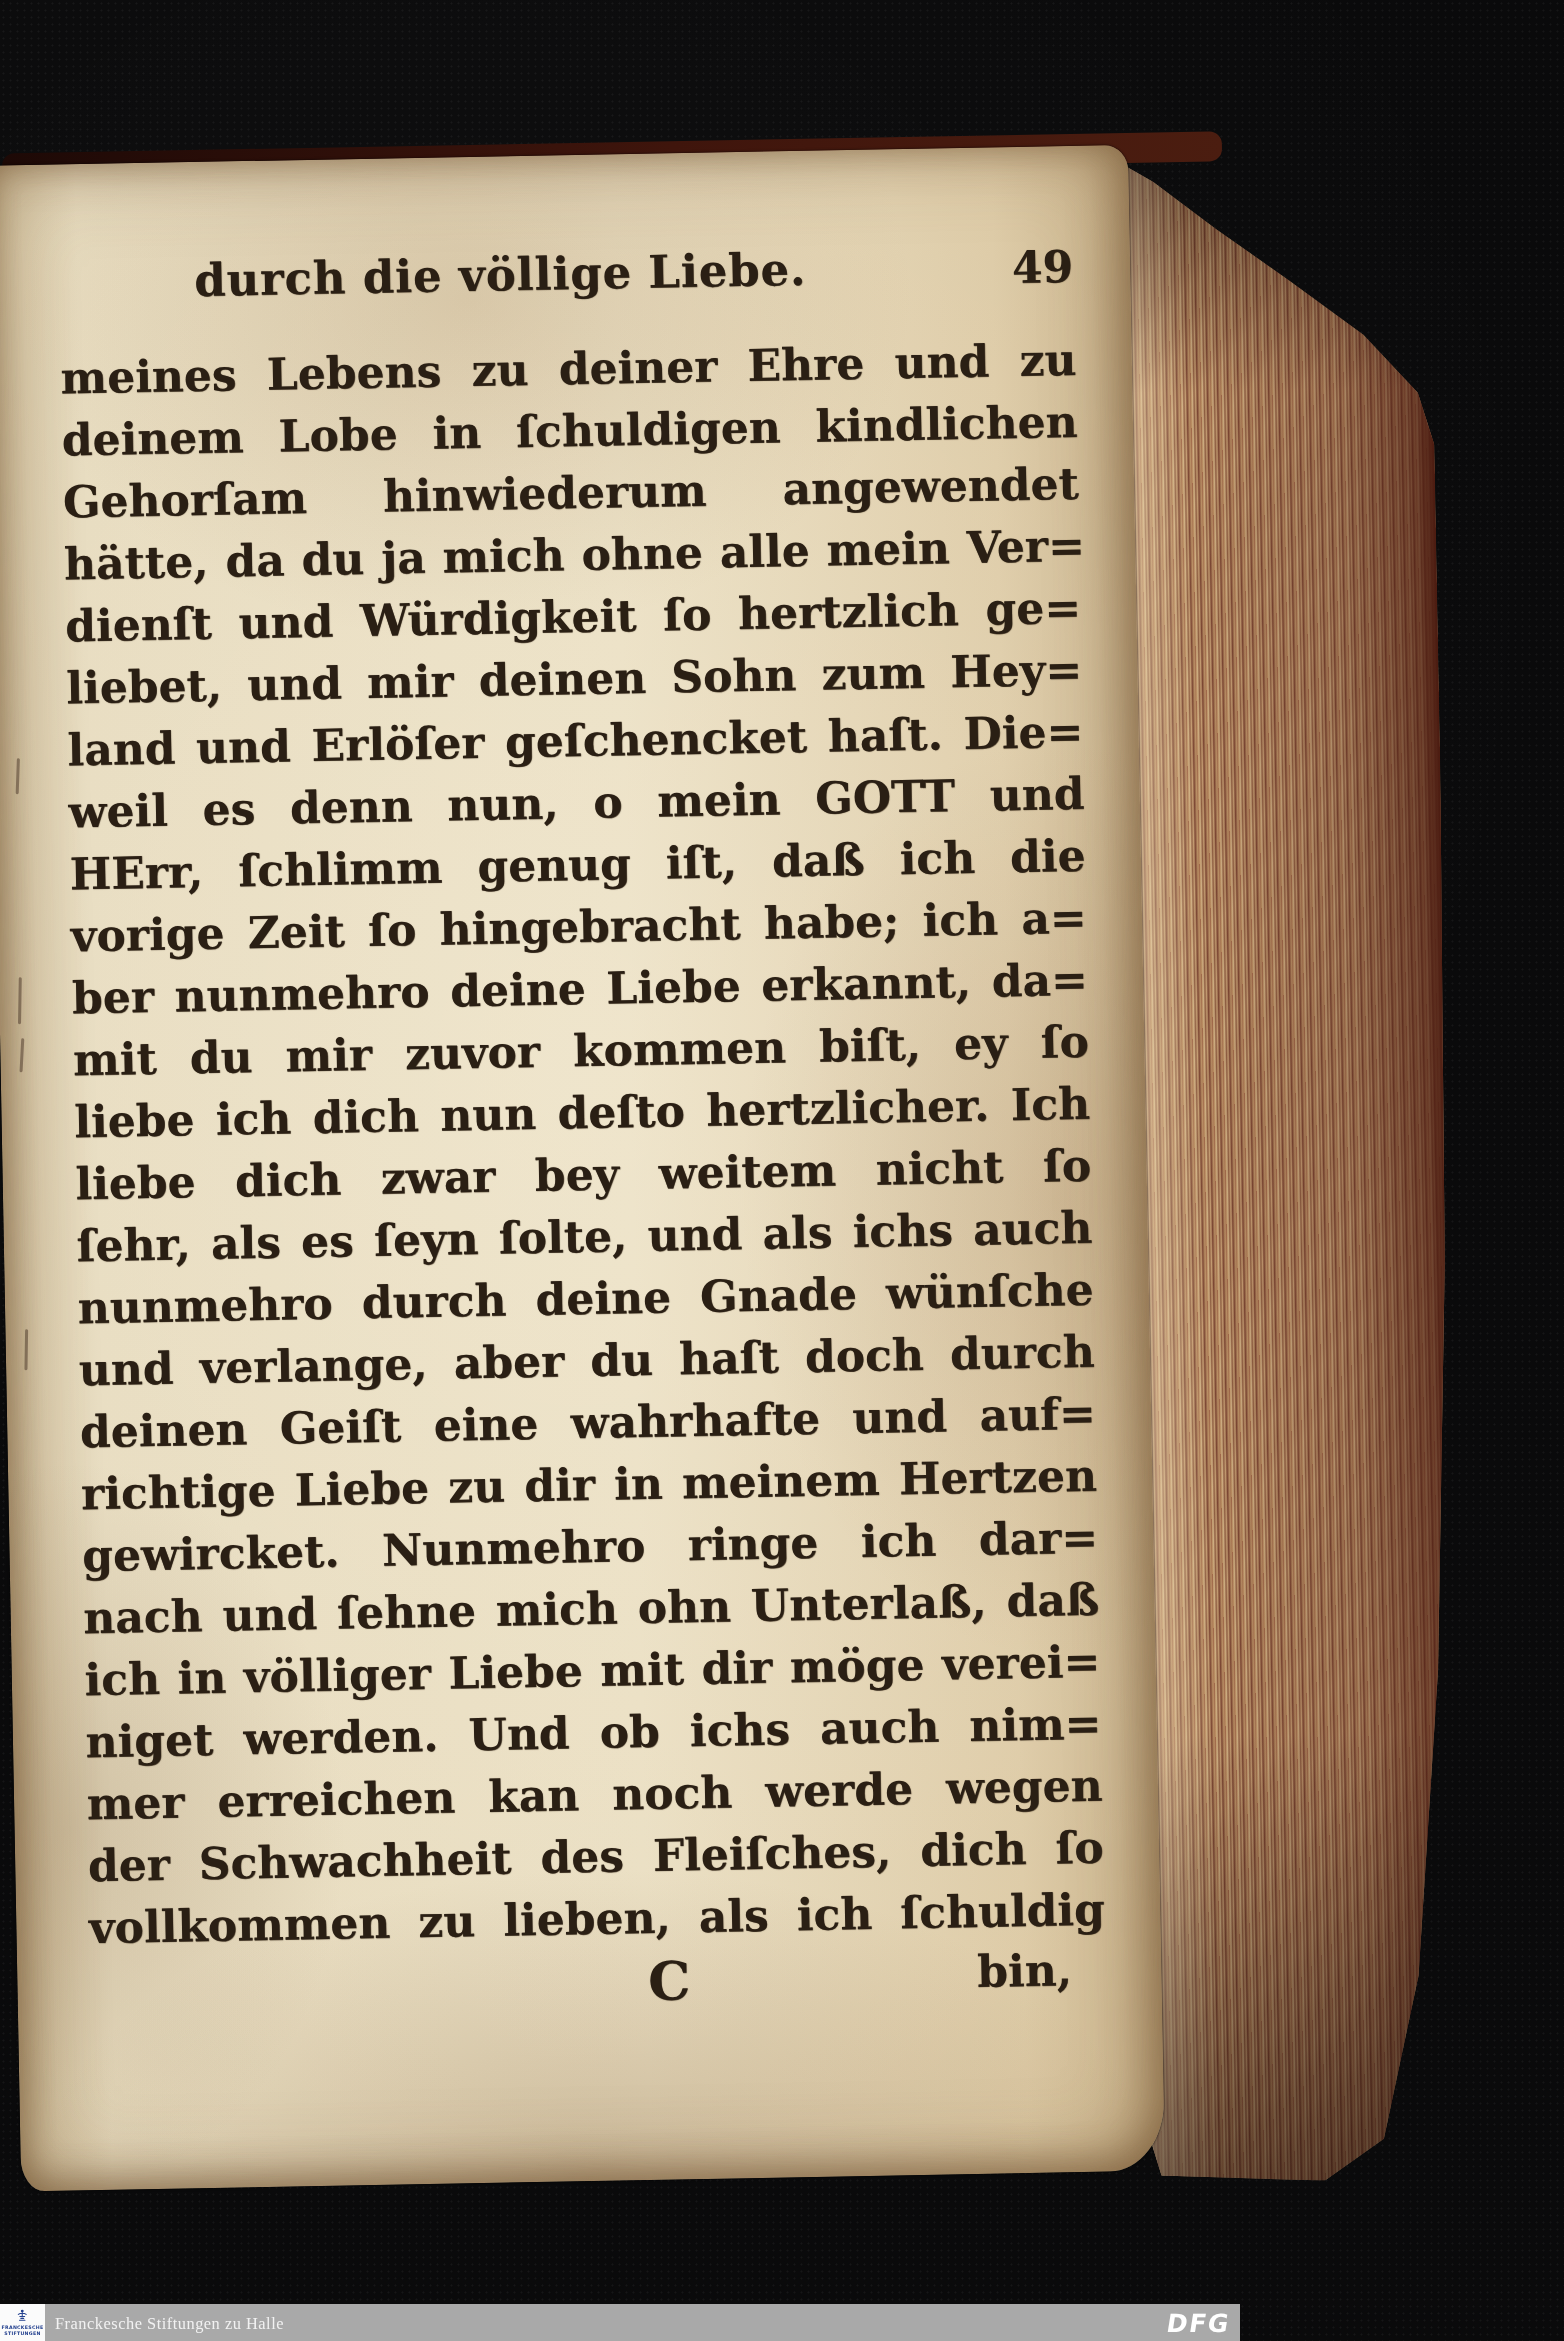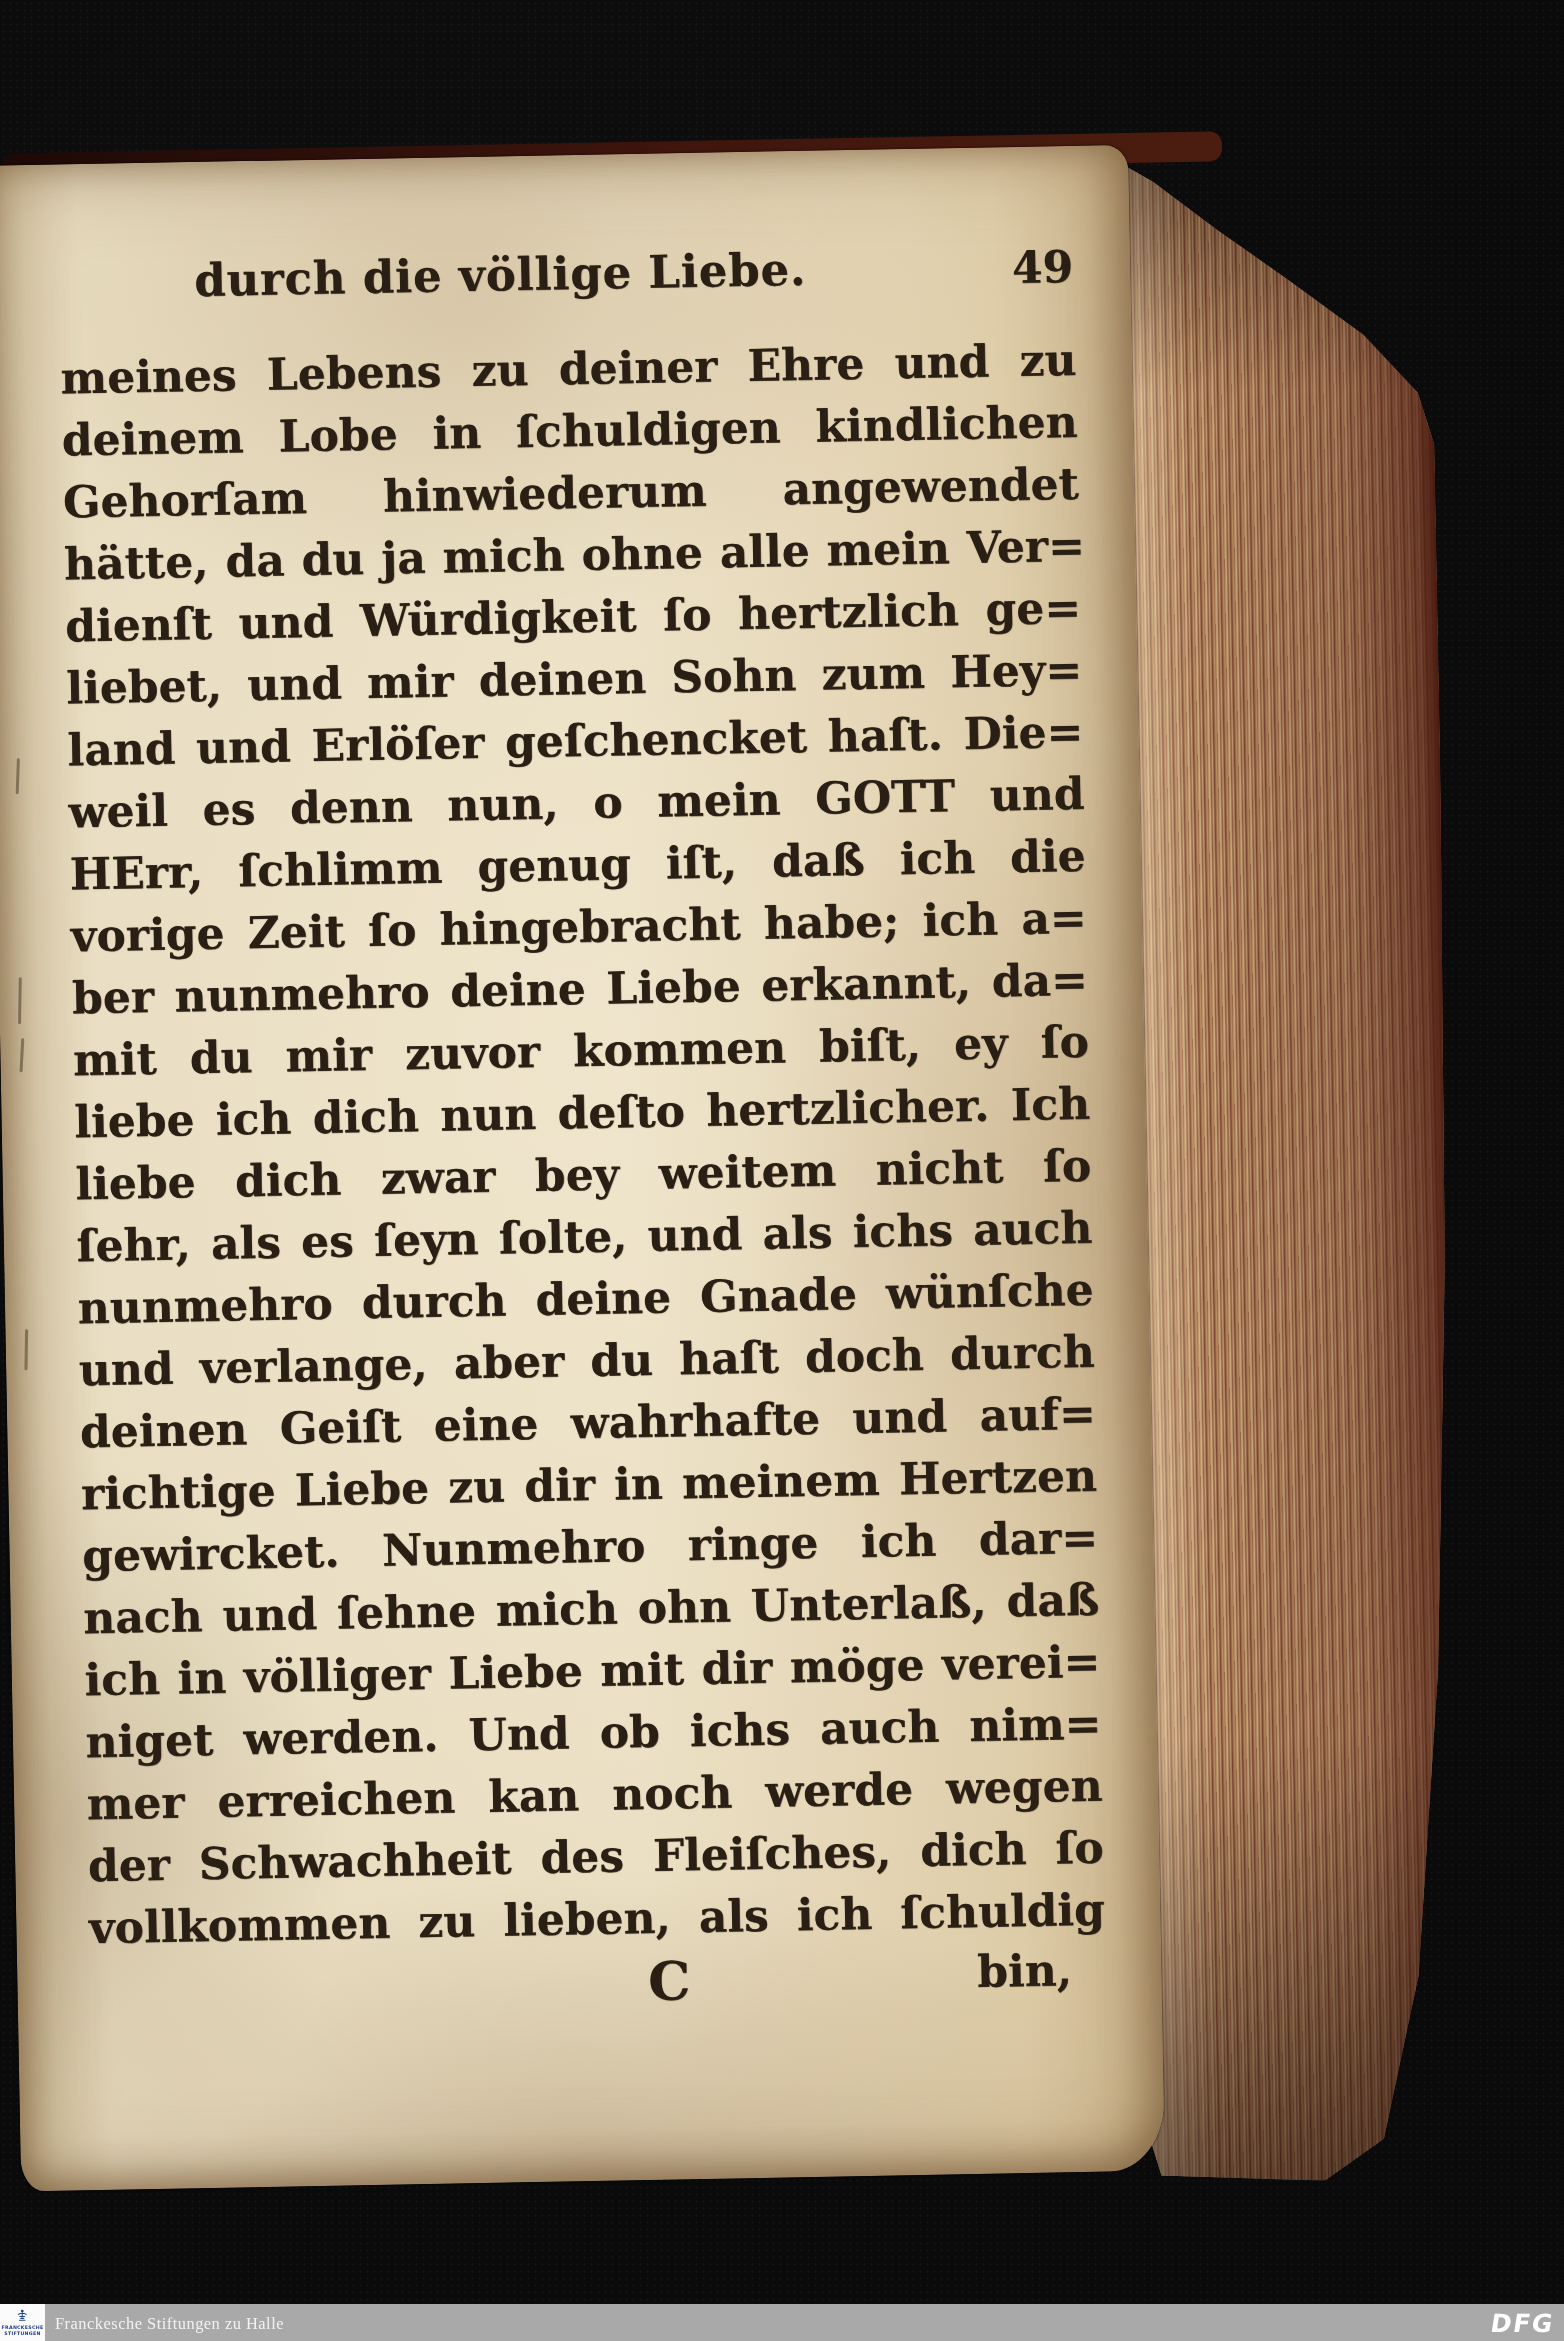--- a/index.html
+++ b/index.html
@@ -56,21 +56,21 @@
   .sig-row{position:absolute;left:73px;right:55px;top:1796px;height:74px;}
   .signature-mark{position:absolute;left:57%;transform:translateX(-50%);
     font-size:53px;font-weight:bold;text-shadow:0.4px 0.4px 0.8px rgba(40,25,10,.7);}
   .catchword{position:absolute;right:34px;top:1.6px;font-size:44px;font-weight:bold;
     text-shadow:0.4px 0.4px 0.8px rgba(40,25,10,.7);}
   .margin-mark{position:absolute;width:3.1px;background:rgba(70,50,35,.5);border-radius:1.6px;}
   .mm1{left:21px;top:593px;height:36px;transform:rotate(3deg);}
   .mm2{left:19px;top:812px;height:47px;transform:rotate(2deg);}
   .mm3{left:20.3px;top:873px;height:34px;transform:rotate(4deg);}
   .mm4{left:19.6px;top:1164px;height:41px;transform:rotate(2deg);}
-  .bottom-bar{position:absolute;left:0;top:2304px;width:1564px;height:38px;background:#a9a9a9;}
+  .bottom-bar{position:absolute;left:0;top:2304px;width:1240px;height:38px;background:#a9a9a9;}
   .logo-box{position:absolute;left:0;top:0;width:45px;height:38px;background:#fbfbfb;
     display:flex;flex-direction:column;align-items:center;justify-content:center;gap:0.8px;}
   .logo-text{font-family:"DejaVu Sans","Liberation Sans",sans-serif;font-size:4.7px;
     line-height:4.7px;color:#24418f;letter-spacing:0.3px;font-weight:bold;}
   .institution-name{position:absolute;left:55px;top:0;height:38px;line-height:39px;
     font-size:16.4px;color:#f2f2f2;letter-spacing:0.5px;
     font-family:"Liberation Serif","DejaVu Serif",serif;}
   .dfg-logo{position:absolute;right:9.4px;top:0;height:38px;line-height:39px;
     font-family:"DejaVu Sans","Liberation Sans",sans-serif;font-weight:800;
     font-size:25px;color:#ffffff;letter-spacing:1.6px;transform:skewX(-9deg);}

